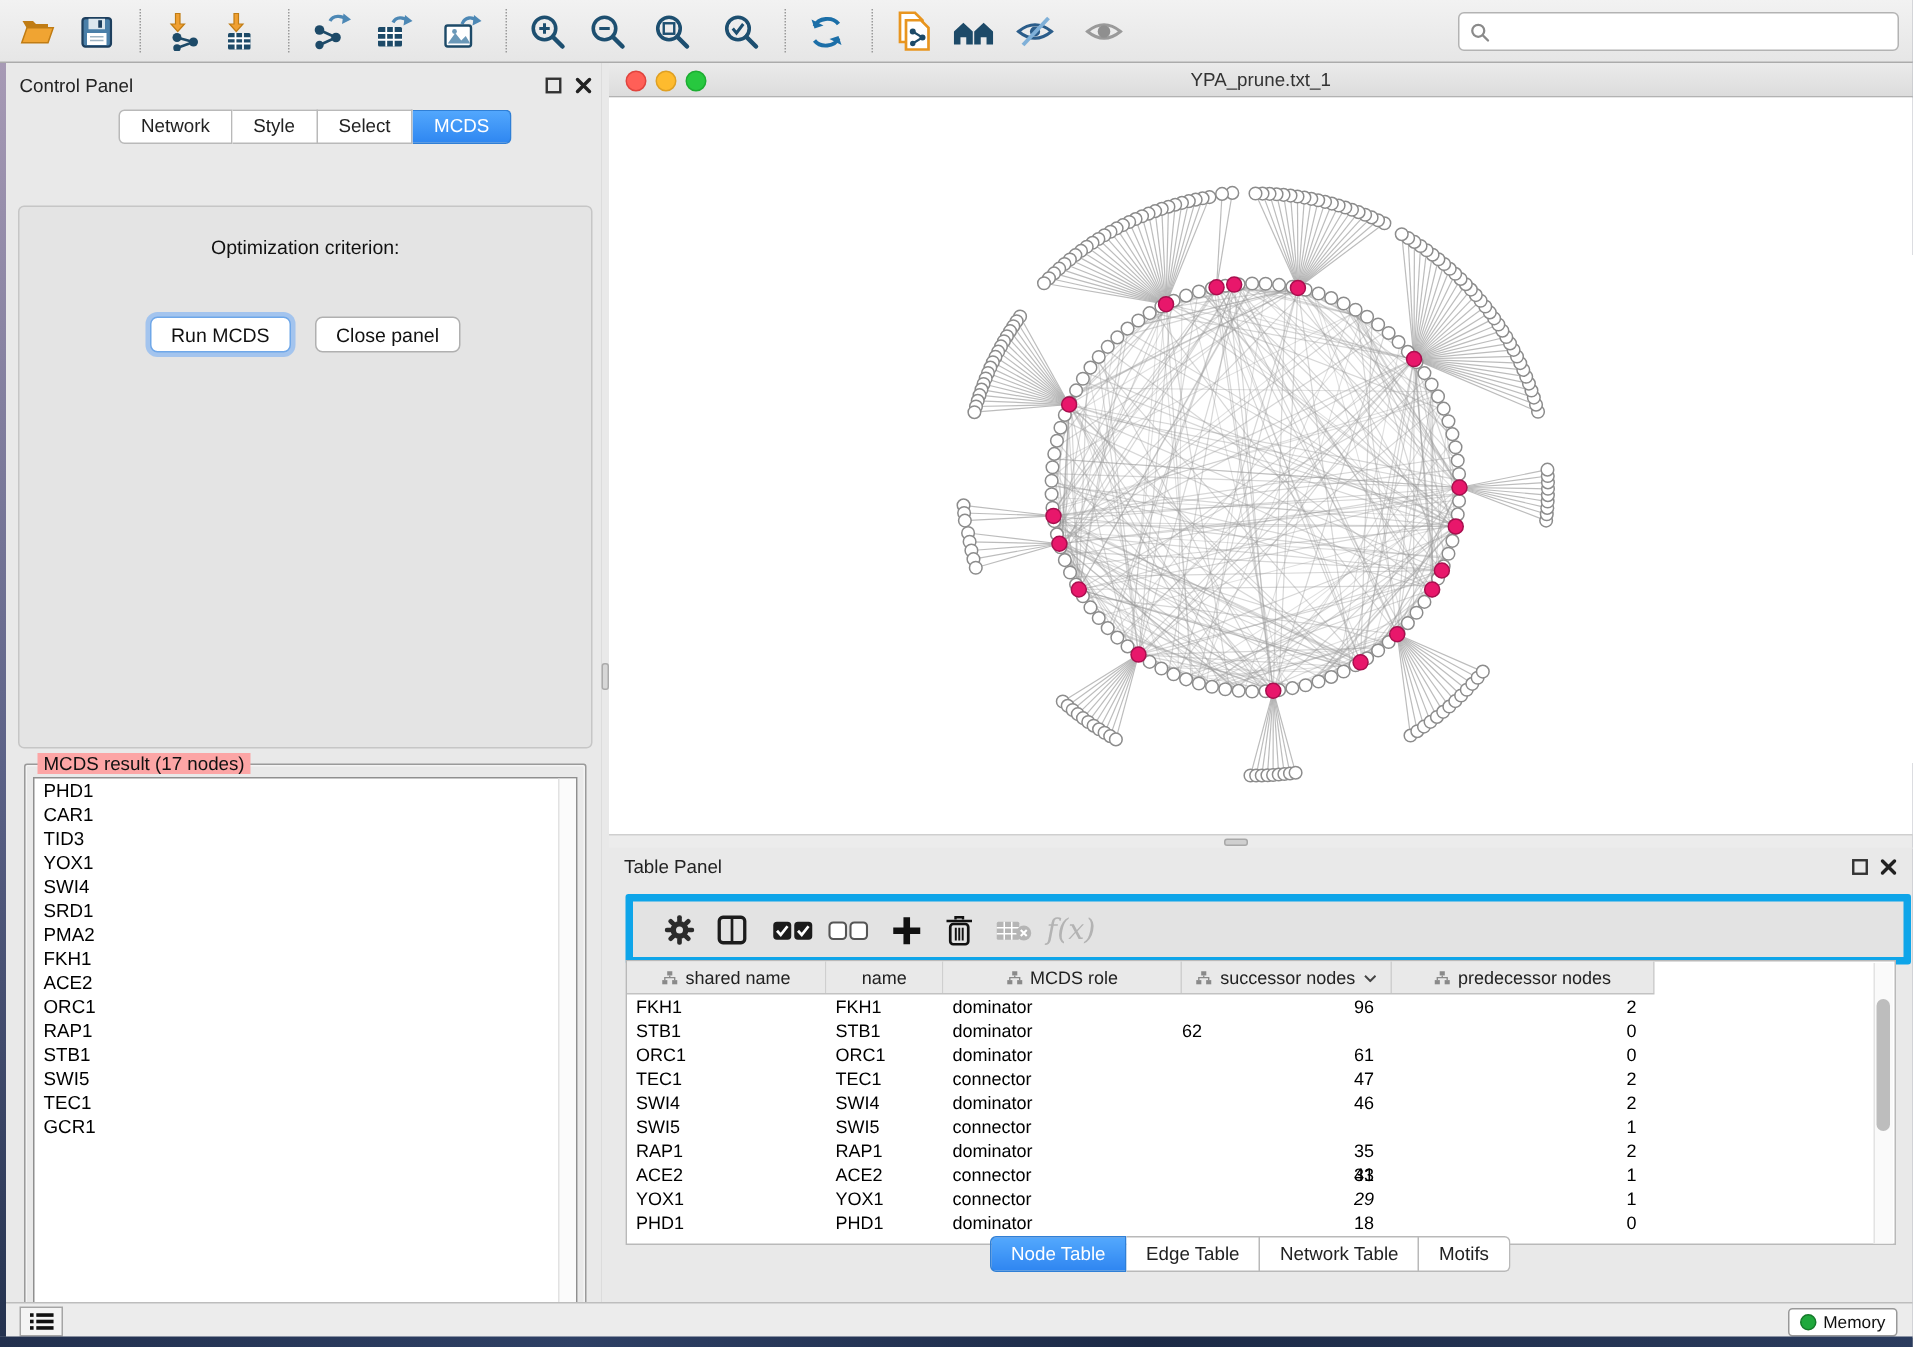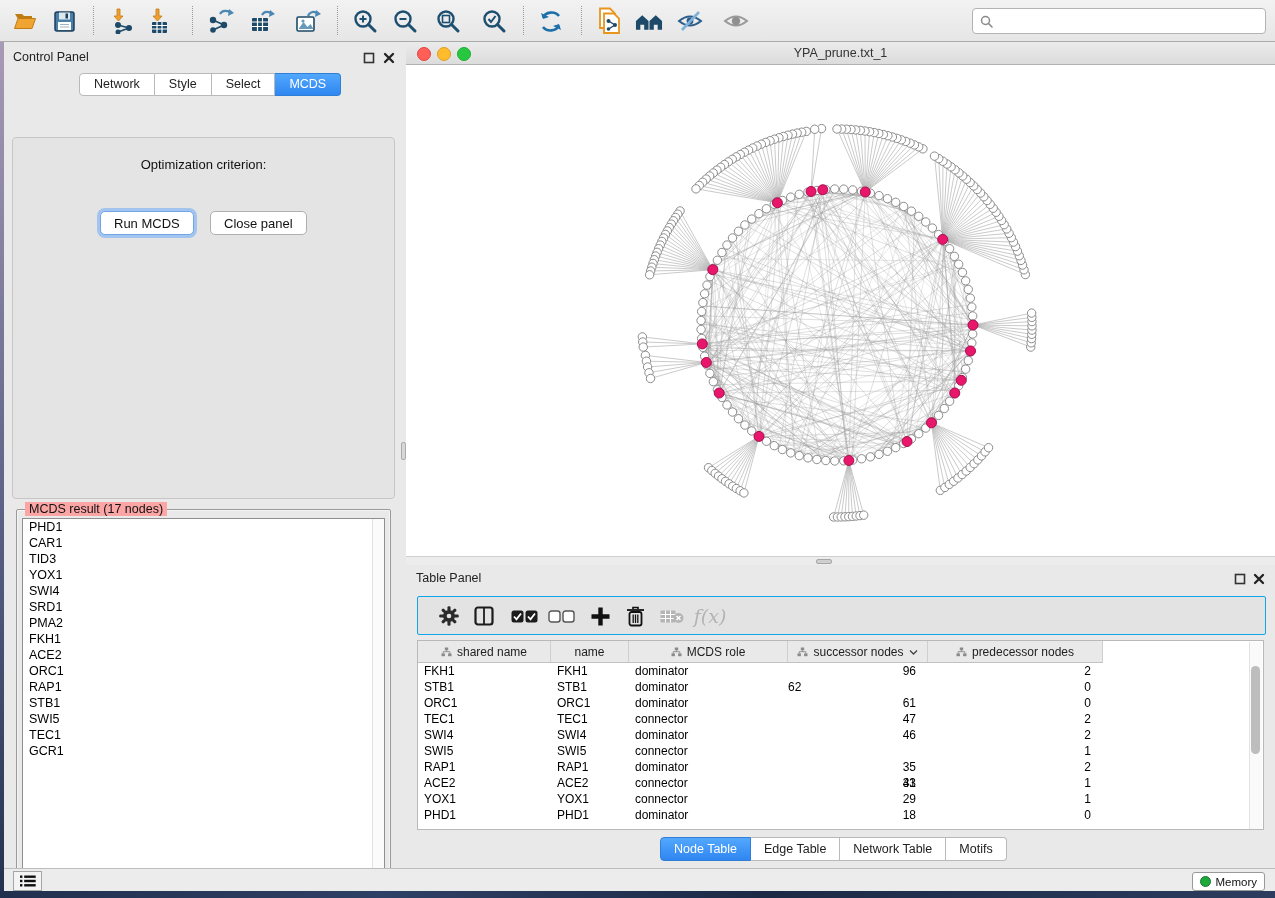--- a/index.html
+++ b/index.html
@@ -60,32 +60,32 @@
   .net-titlebar{position:absolute;left:0;top:0;width:100%;height:22px;
     background:linear-gradient(#ebebeb,#dcdcdc);border-bottom:1px solid #b2b2b2;}
   .tl{position:absolute;top:5px;width:12px;height:12px;border-radius:50%;}
   .net-title{position:absolute;left:0;top:0;width:100%;text-align:center;line-height:22px;font-size:12.5px;color:#333;}
   .net-canvas{position:absolute;left:0;top:23px;width:869px;height:491px;background:#fff;}
   .h-splitter{position:absolute;left:406px;top:556px;width:869px;height:9px;background:#ececec;border-top:1px solid #cfcfcf;}
   .h-handle{position:absolute;left:410px;top:2px;width:16px;height:5px;background:#cfcfcf;border:1px solid #a8a8a8;border-radius:2px;box-sizing:border-box;}
   
   .tpanel{position:absolute;left:406px;top:565px;width:869px;height:303px;background:#e9e9e9;}
   .tp-toolbar{position:absolute;left:11px;top:31px;width:847px;height:37px;background:#e3e3e3;
-    border:1px solid #0ea5e9;border-radius:2px;}
+    border:5px solid #0ea5e9;border-radius:2px;}
   .tp-ico{position:absolute;top:5px;width:28px;height:28px;display:flex;align-items:center;justify-content:center;}
   .fx{font-family:"DejaVu Serif",serif;font-style:italic;font-size:19px;color:#b3b3b3;}
   .ntable{position:absolute;left:11px;top:75px;width:847px;height:190px;background:#fff;border:1px solid #b9b9b9;box-sizing:border-box;}
   .nt-headrow{position:absolute;left:0;top:0;height:21px;display:flex;border-bottom:1px solid #c2c2c2;}
   .nt-hcell{background:#e9e9e9;border-right:1px solid #cfcfcf;display:flex;align-items:center;justify-content:center;
     gap:5px;font-size:12px;color:#222;box-sizing:border-box;height:21px;}
   .nt-row{position:absolute;left:0;display:flex;height:16px;}
   .nt-cell{font-size:12px;color:#000;line-height:16px;box-sizing:border-box;white-space:nowrap;}
   .nt-scroll{position:absolute;right:1px;top:1px;width:12px;height:187px;background:#fafafa;border-left:1px solid #e3e3e3;}
   .nt-thumb{position:absolute;left:1px;top:24px;width:9px;height:88px;background:#bdbdbd;border-radius:5px;}
-  .bottom-tabs{position:absolute;left:254px;top:272px;display:flex;}
+  .bottom-tabs{position:absolute;left:254px;top:259px;display:flex;}
   .btab{height:22px;line-height:22px;padding:0 13px;font-size:12.5px;background:#fff;border:1px solid #b9b9b9;border-left:none;color:#222;}
   .btab:first-child{border-left:1px solid #b9b9b9;border-radius:4px 0 0 4px;}
   .btab:last-child{border-radius:0 4px 4px 0;}
   .btab.active{background:linear-gradient(#53a8fd,#2f86f1);border-color:#2f7fd6;color:#fff;}
 </style>
 </head>
 <body>
 
 <div class="app">
 
@@ -1242,21 +1242,21 @@
             <div class="nt-cell" style="width: 133px; padding-left: 6px;">ACE2</div>
             <div class="nt-cell" style="width: 78px; padding-left: 6px;">ACE2</div>
             <div class="nt-cell" style="width: 159px; padding-left: 6px;">connector</div>
             <div class="nt-cell" style="width: 140px; text-align: right; padding-right: 12px;">31</div>
             <div class="nt-cell" style="width: 175px; text-align: right; padding-right: 12px;">1</div>
           </div>
           <div class="nt-row" style="top: 150px;">
             <div class="nt-cell" style="width: 133px; padding-left: 6px;">YOX1</div>
             <div class="nt-cell" style="width: 78px; padding-left: 6px;">YOX1</div>
             <div class="nt-cell" style="width: 159px; padding-left: 6px;">connector</div>
-            <div class="nt-cell" style="width: 140px; text-align: right; padding-right: 12px;">29</div>
+            <div class="nt-cell" style="width: 140px; text-align: right; padding-right: 12px; font-style: italic;">29</div>
             <div class="nt-cell" style="width: 175px; text-align: right; padding-right: 12px;">1</div>
           </div>
           <div class="nt-row" style="top: 166px;">
             <div class="nt-cell" style="width: 133px; padding-left: 6px;">PHD1</div>
             <div class="nt-cell" style="width: 78px; padding-left: 6px;">PHD1</div>
             <div class="nt-cell" style="width: 159px; padding-left: 6px;">dominator</div>
             <div class="nt-cell" style="width: 140px; text-align: right; padding-right: 12px;">18</div>
             <div class="nt-cell" style="width: 175px; text-align: right; padding-right: 12px;">0</div>
           </div>
         </div>

